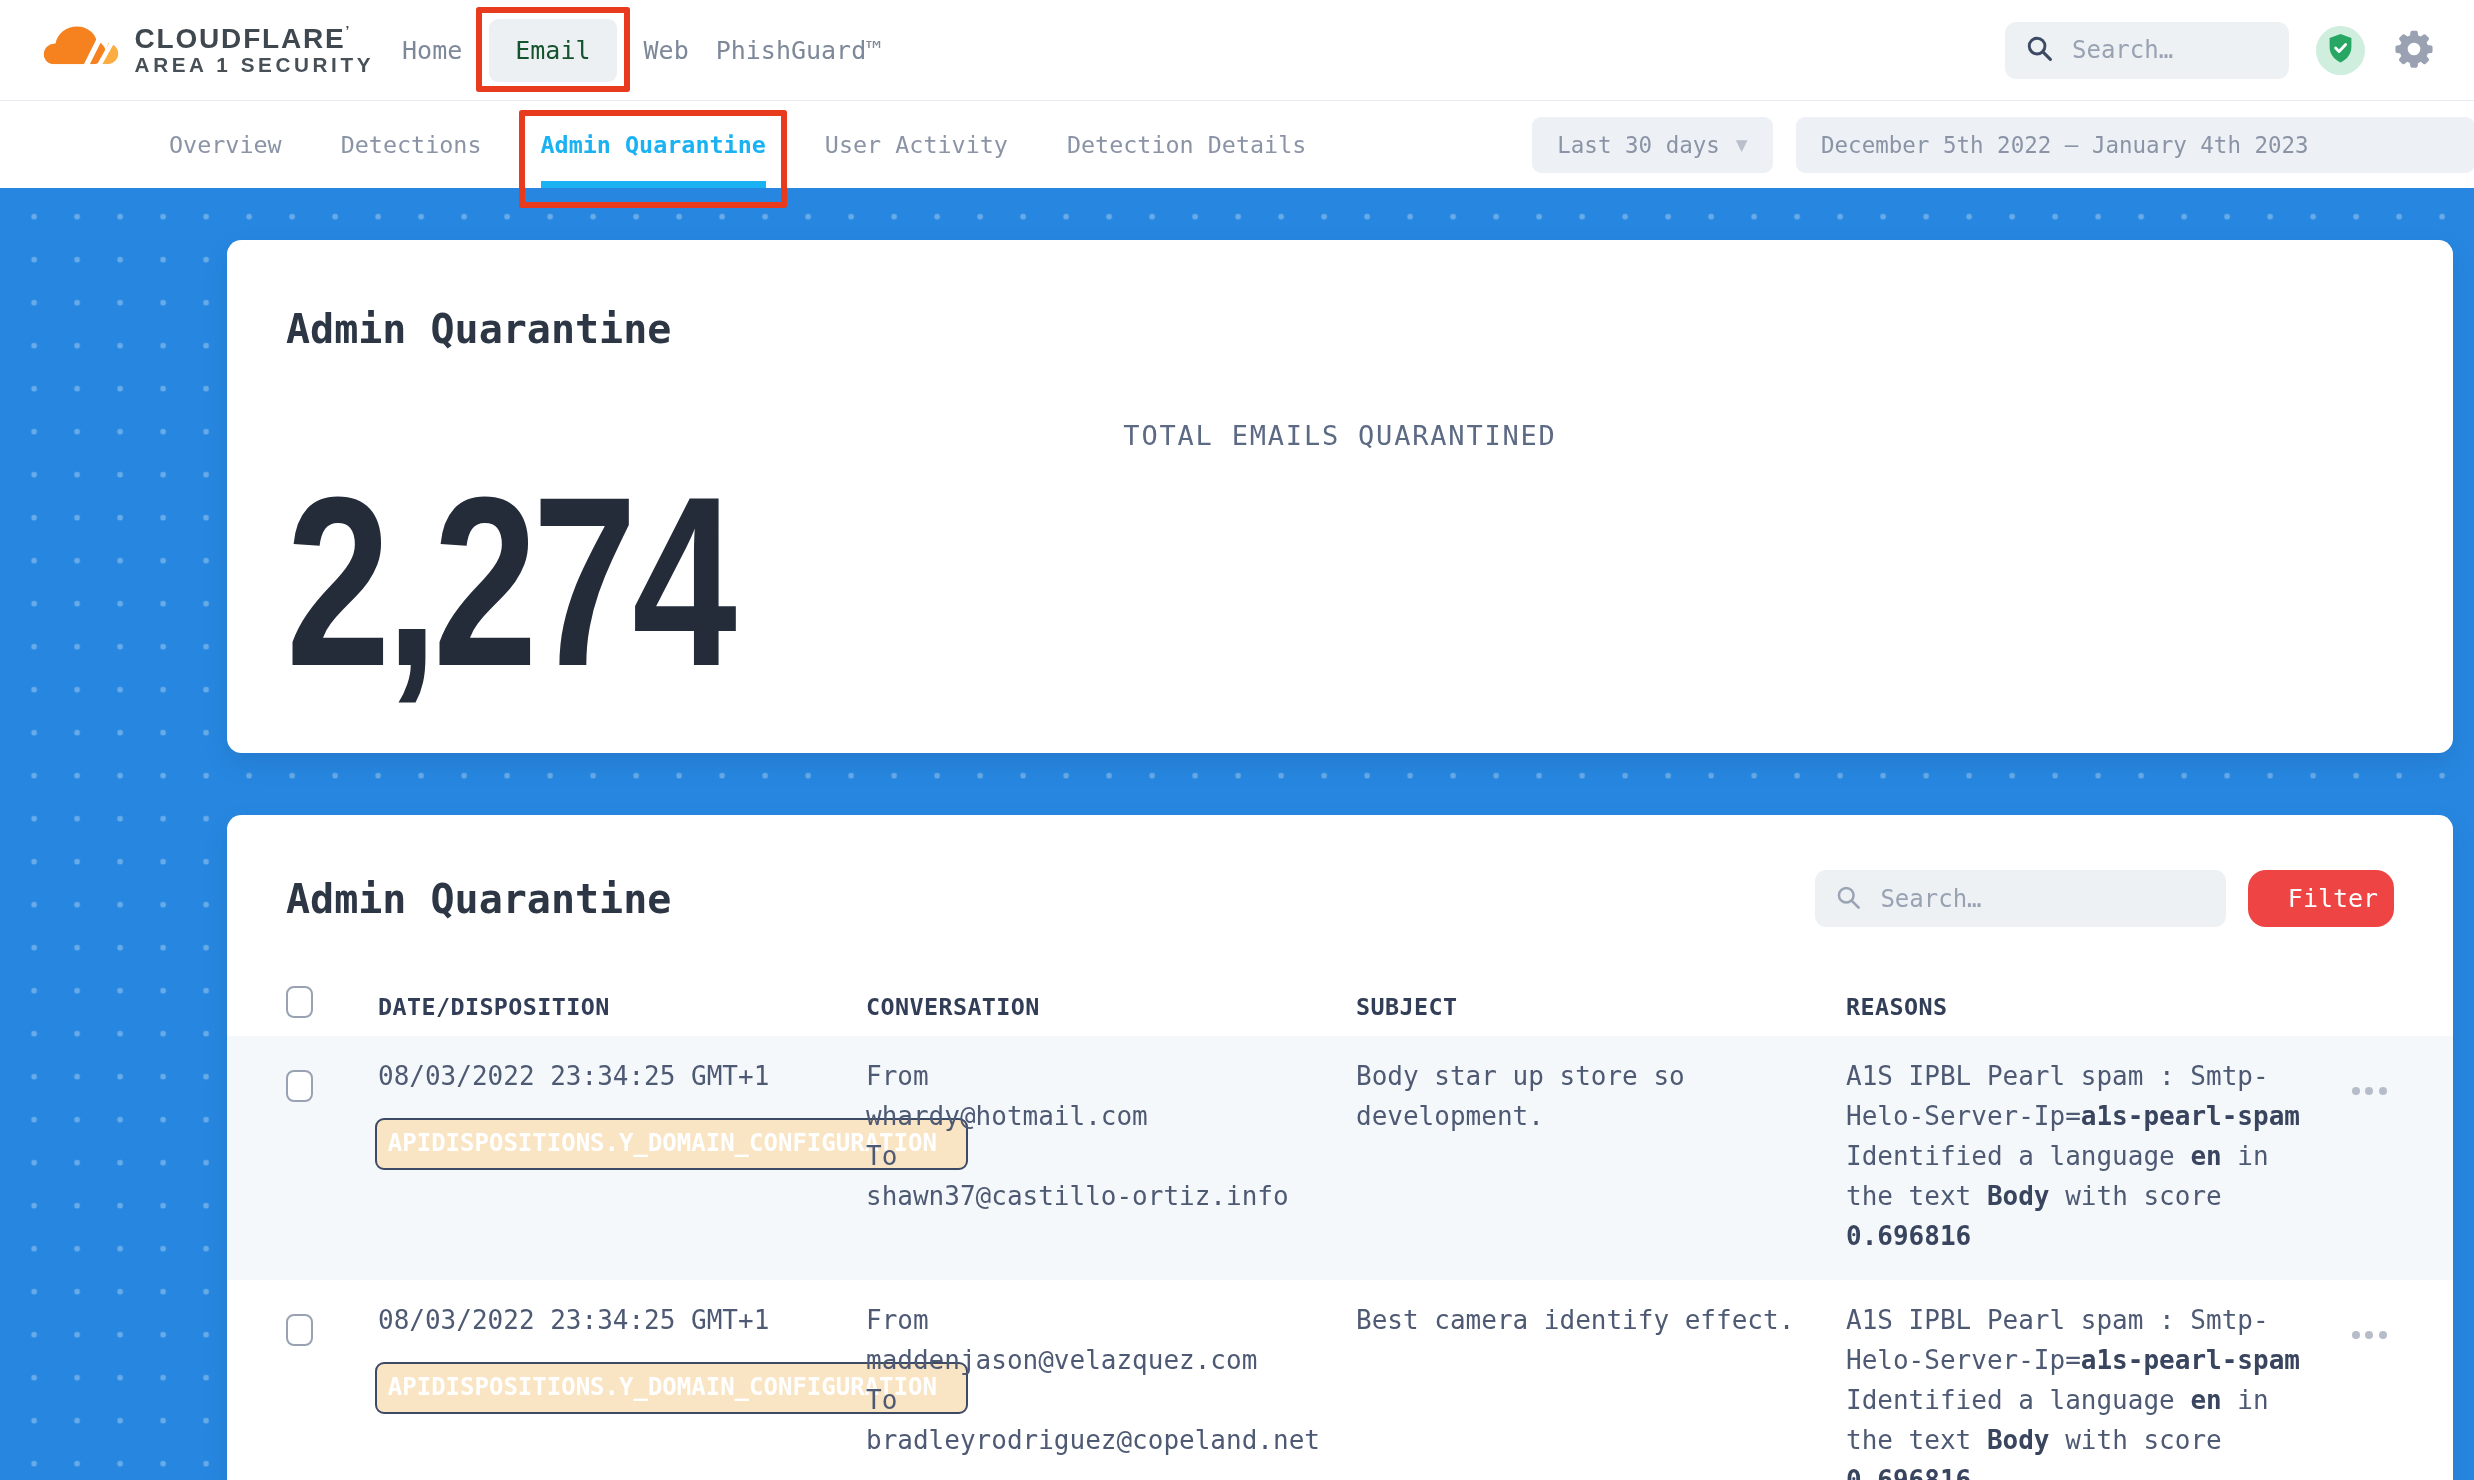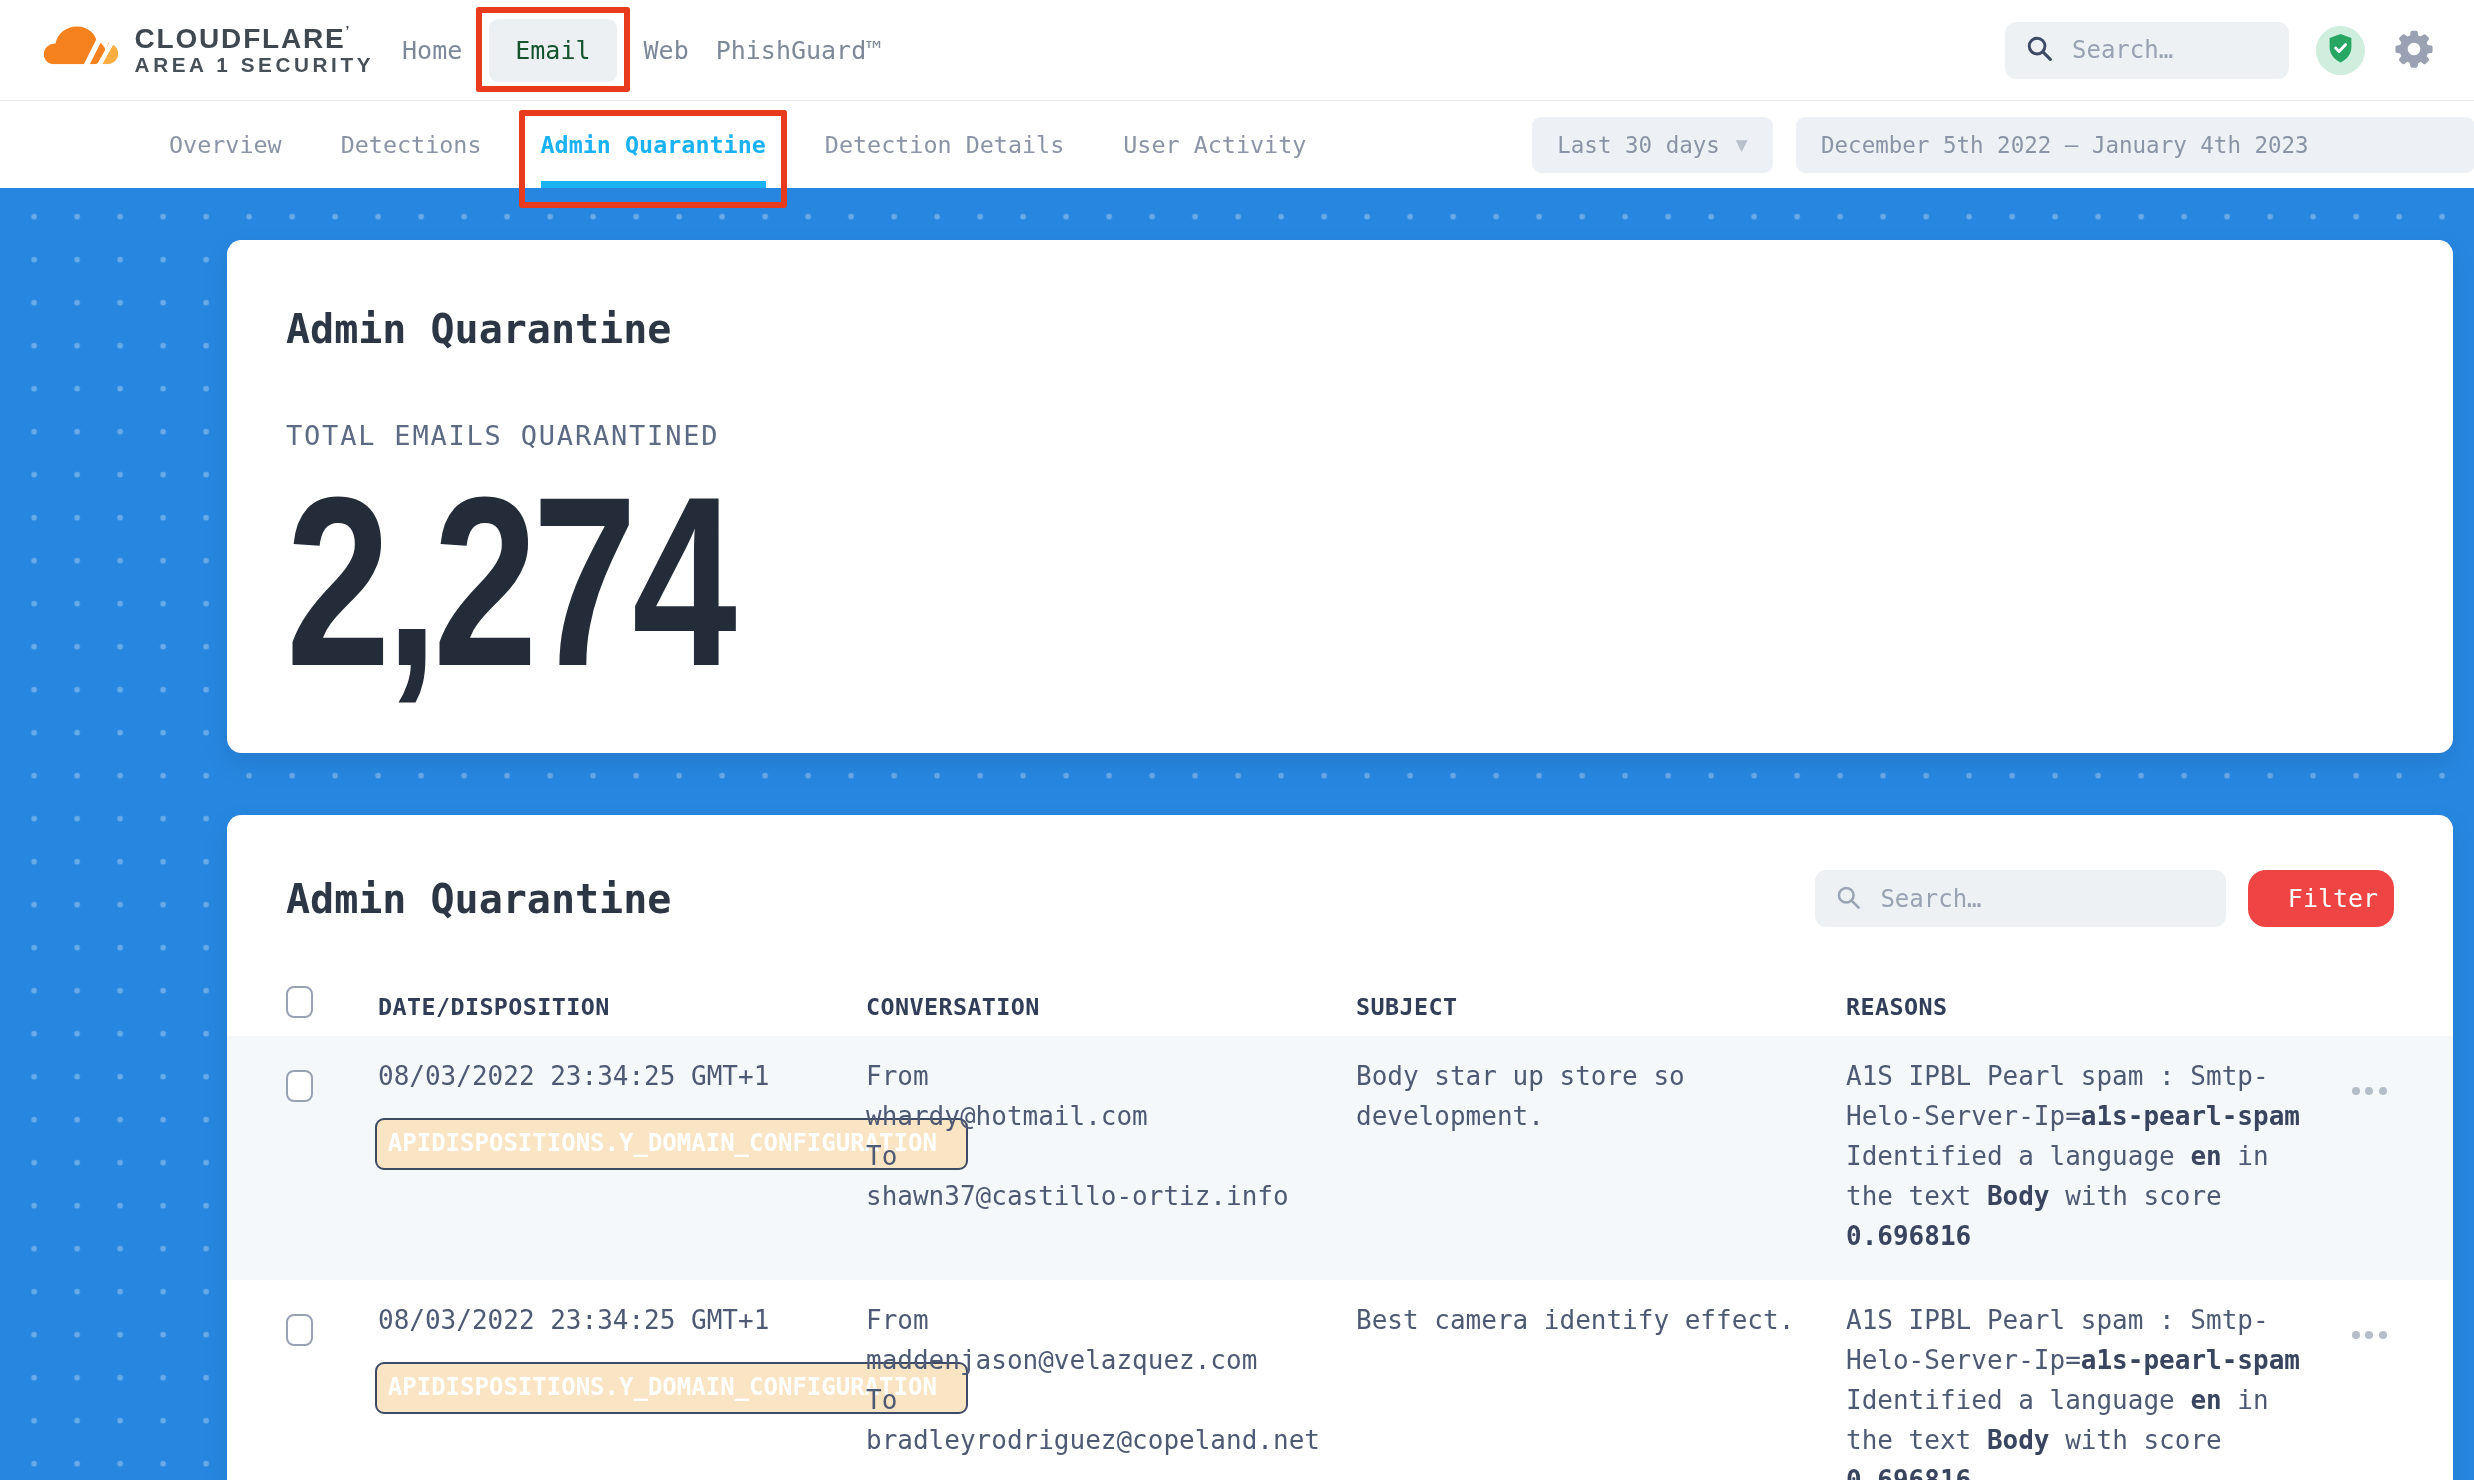--- a/index.html
+++ b/index.html
@@ -51,21 +51,21 @@
   .main{
     height:1293px;box-sizing:border-box;padding-top:52px;
     background-color:#2787e0;
     background-image:radial-gradient(circle,rgba(255,255,255,.30) 2.7px,rgba(255,255,255,0) 3.2px);
     background-size:43px 43px;background-position:12.6px 7.2px;
   }
   .card{width:2226px;margin-left:227px;background:#fff;border-radius:14.4px;
     box-shadow:0 10.8px 25px rgba(15,40,80,.12);box-sizing:border-box;}
   .card1{height:513px;padding:66px 59px;}
   .card-title{font-size:40px;font-weight:bold;color:#2d3644;}
-  .metric-label{margin-top:68px;font-size:27px;color:#5d6a84;letter-spacing:1.8px;}
+  .metric-label{margin-top:68px;font-size:27px;color:#5d6a84;letter-spacing:1.8px;text-align:center;}
   .metric-value{
     margin-top:12.6px;font-family:"Liberation Sans",sans-serif;font-weight:800;
     font-size:241px;line-height:0.98;letter-spacing:-6.3px;color:#242c39;
     display:inline-block;transform:scaleX(.78);transform-origin:left top;
   }
   
   .card2{margin-top:62px;min-height:728px;padding-top:55px;border-bottom-left-radius:0;border-bottom-right-radius:0;}
   .card2-header{display:flex;align-items:center;padding:0 59px;height:57px;}
   .c2-right{margin-left:auto;display:flex;align-items:center;gap:21.6px;}
   .searchbox2{width:411px;}
@@ -158,24 +158,24 @@
       </div>
     <div class="tab">
         <span>Detections</span>
       </div>
     <div class="tab active">
       <span>Admin Quarantine</span>
       <span class="tab-underline"></span>
       <span class="annot annot-tab"></span>
     </div>
     <div class="tab">
+        <span>User Activity</span>
+      </div>
+    <div class="tab">
         <span>Detection Details</span>
-      </div>
-    <div class="tab">
-        <span>User Activity</span>
       </div>
   </div>
   <div class="subnav-right">
     <div class="pill">
       <span>Last 30 days</span>
       <span class="caret">▼</span>
     </div>
     <div class="pill pill-date">
       <span>December 5th 2022 — January 4th 2023</span>
     </div>

